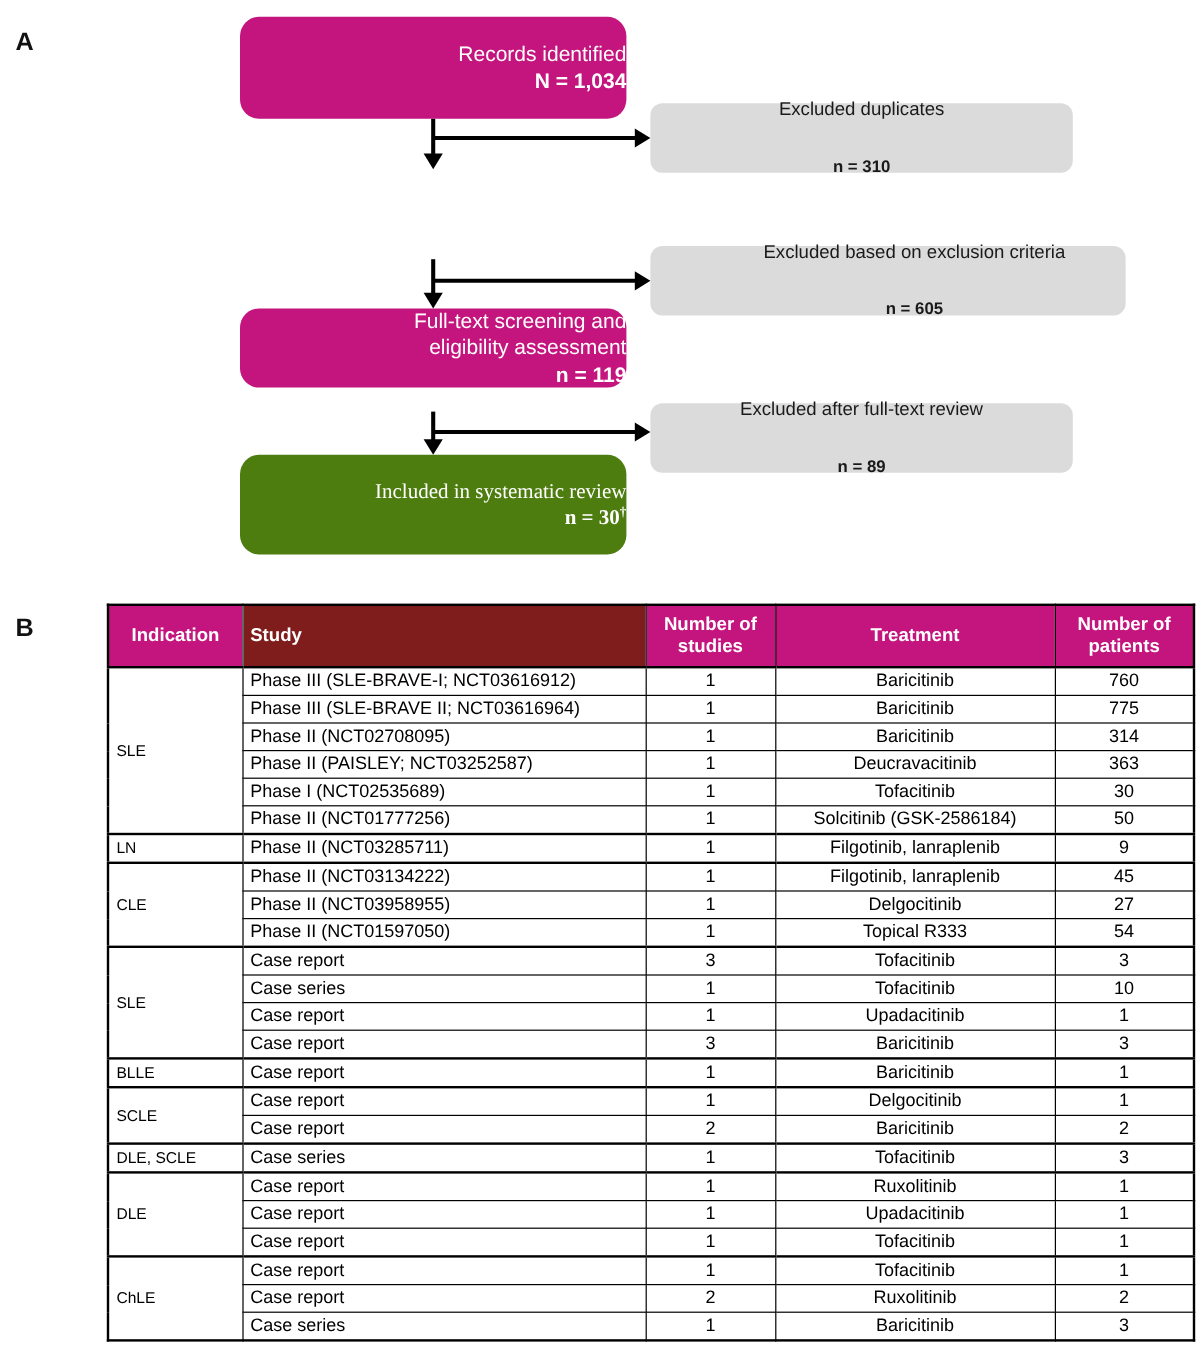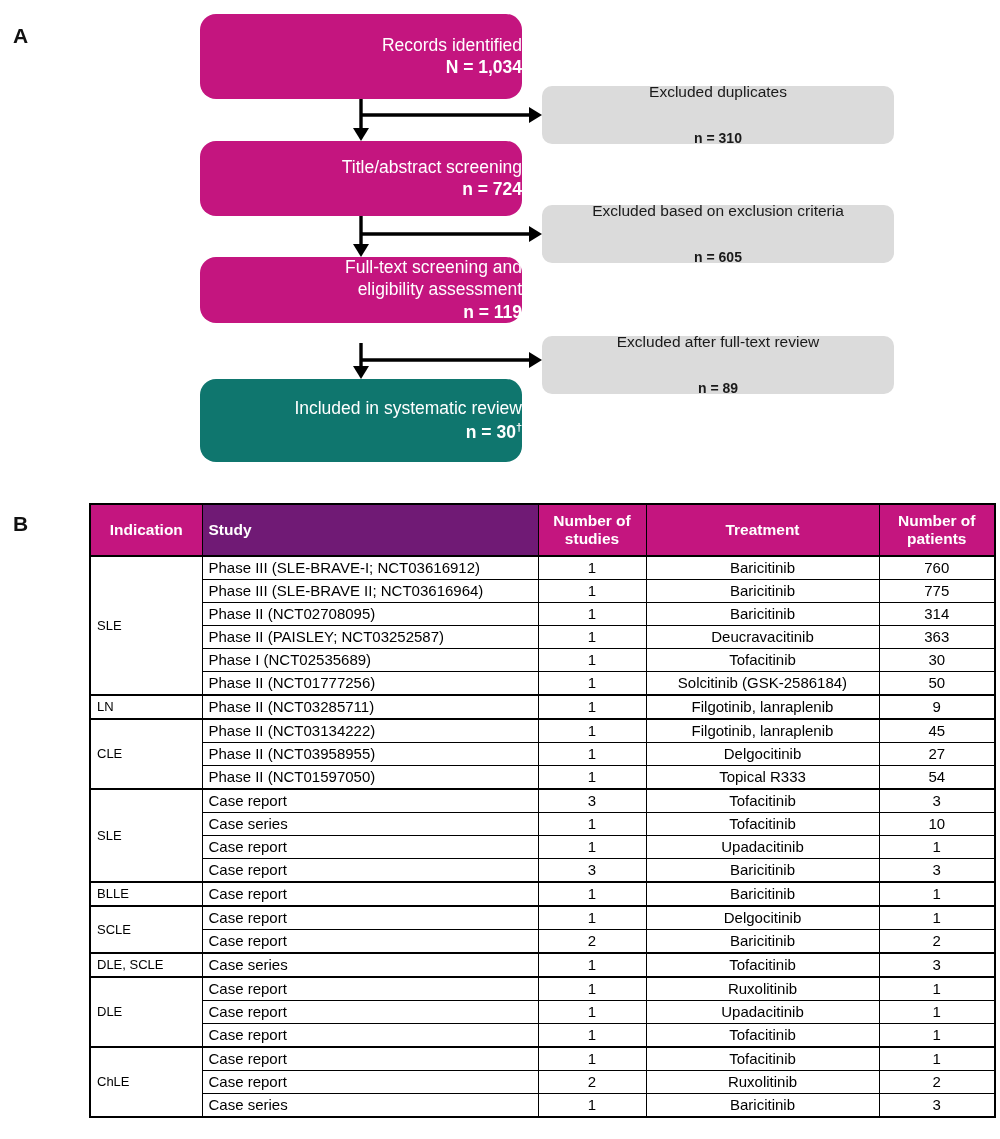--- a/index.html
+++ b/index.html
@@ -41,21 +41,21 @@
     position:absolute;
     left:542px;width:352px;height:58px;
     border-radius:10px;
     color:#1a1a1a;
     display:flex;flex-direction:column;justify-content:center;align-items:center;
     text-align:left;
   }
   .ex-box .line{font-size:15.5px;line-height:1.3;}
   .ex-box .value{font-size:14px;font-weight:bold;line-height:1.3;margin-top:27px;}
   #ex0{top:86px;}
-  #ex1{top:205px;}
+  #ex1{top:205px;padding-left:44px;}
   #ex2{top:336px;}
 
   #flow-arrows{position:absolute;left:0;top:0;}
   #flow-arrows line{stroke:#000;stroke-width:3.4;}
   #flow-arrows polygon{fill:#000;}
 
   
   #study-table{
     position:absolute;
     left:89px;top:503px;
@@ -95,30 +95,26 @@
 <body>
 
 <div id="figure">
 
   <div id="label-a" class="panel-label">A</div>
 
   <div id="fb0" class="flow-box" style="background: rgb(196, 21, 127);">
       <div class="line">Records identified</div>
       <div class="value">N = 1,034</div>
     </div>
-  <div id="fb1" class="flow-box" style="background: rgb(196, 21, 127);">
-      <div class="line">Title/abstract screening</div>
-      <div class="value">n = 724</div>
-    </div>
   <div id="fb2" class="flow-box" style="background: rgb(196, 21, 127);">
       <div class="line">Full-text screening and</div>
       <div class="line">eligibility assessment</div>
       <div class="value">n = 119</div>
     </div>
-  <div id="fb3" class="flow-box" style="background: #0f766e;">
+  <div id="fb3" class="flow-box" style="background: #4d7c0f; font-family: Liberation Serif, serif;">
       <div class="line">Included in systematic review</div>
       <div class="value">n = 30<sup>†</sup></div>
     </div>
 
   <div id="ex0" class="ex-box" style="background: rgb(219, 219, 219);">
       <div class="line">Excluded duplicates</div>
       <div class="value">n = 310</div>
     </div>
   <div id="ex1" class="ex-box" style="background: rgb(219, 219, 219);">
       <div class="line">Excluded based on exclusion criteria</div>
@@ -153,21 +149,21 @@
     <colgroup>
       <col style="width:112px">
         <col style="width:336px">
         <col style="width:108px">
       <col style="width:233px">
         <col style="width:116px">
     </colgroup>
     <thead>
       <tr>
         <th class="col-indication" style="background: rgb(196, 21, 127);">Indication</th>
-        <th class="col-study" style="background: #701a75; margin-left: 32px;">Study</th>
+        <th class="col-study" style="background: #7f1d1d; margin-left: 32px;">Study</th>
         <th class="col-num" style="background: rgb(196, 21, 127);">Number of studies</th>
         <th class="col-treat" style="background: rgb(196, 21, 127);">Treatment</th>
         <th class="col-pat" style="background: rgb(196, 21, 127);">Number of patients</th>
       </tr>
     </thead>
     <tbody id="study-table-body">
         <tr>
           <td class="col-indication group-start" rowspan="6">SLE</td>
           <td class="col-study group-start">Phase III (SLE-BRAVE-I; NCT03616912)</td>
           <td class="col-num group-start">1</td>

